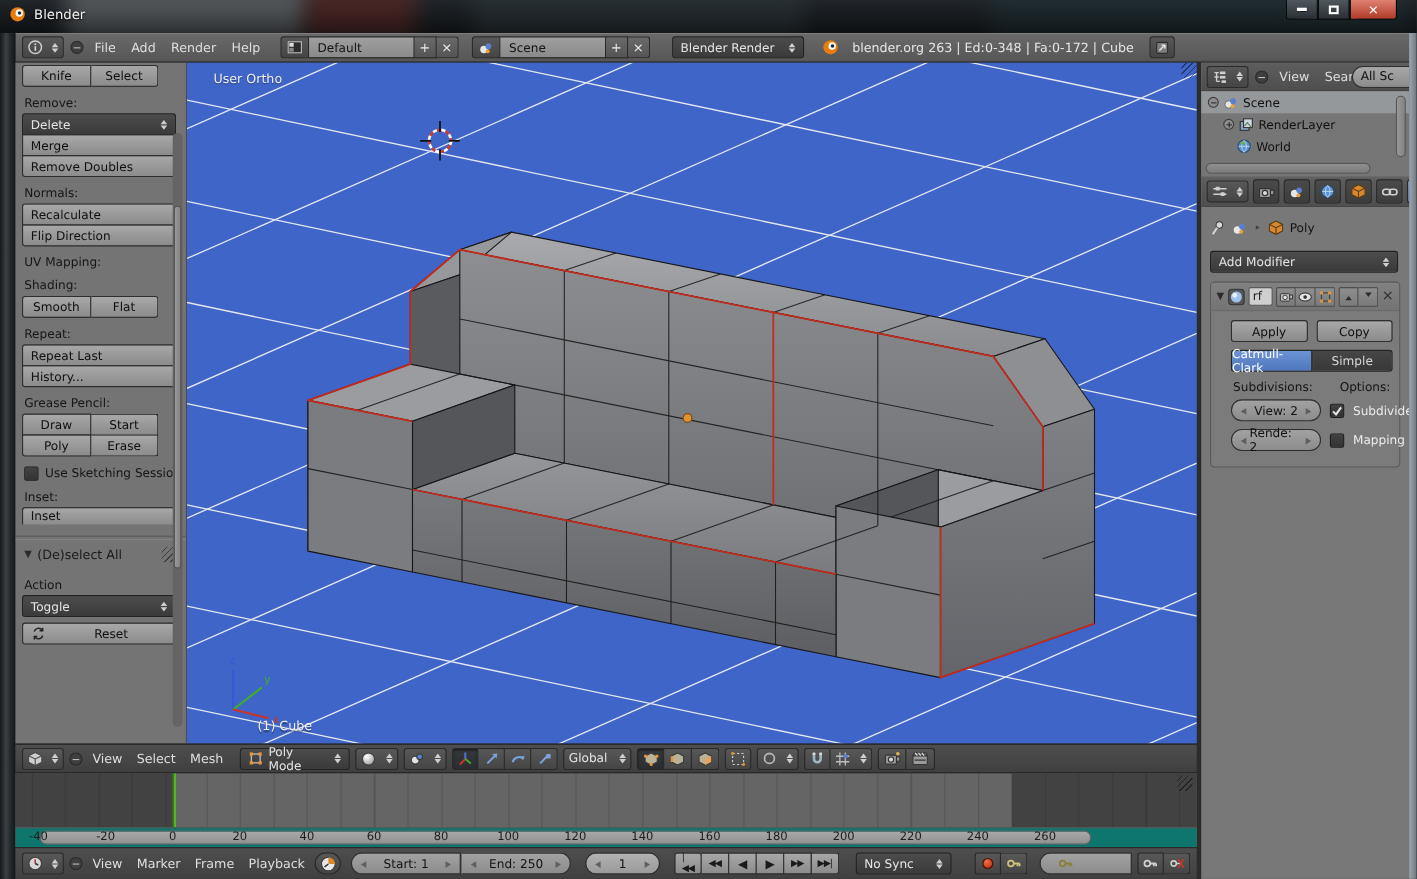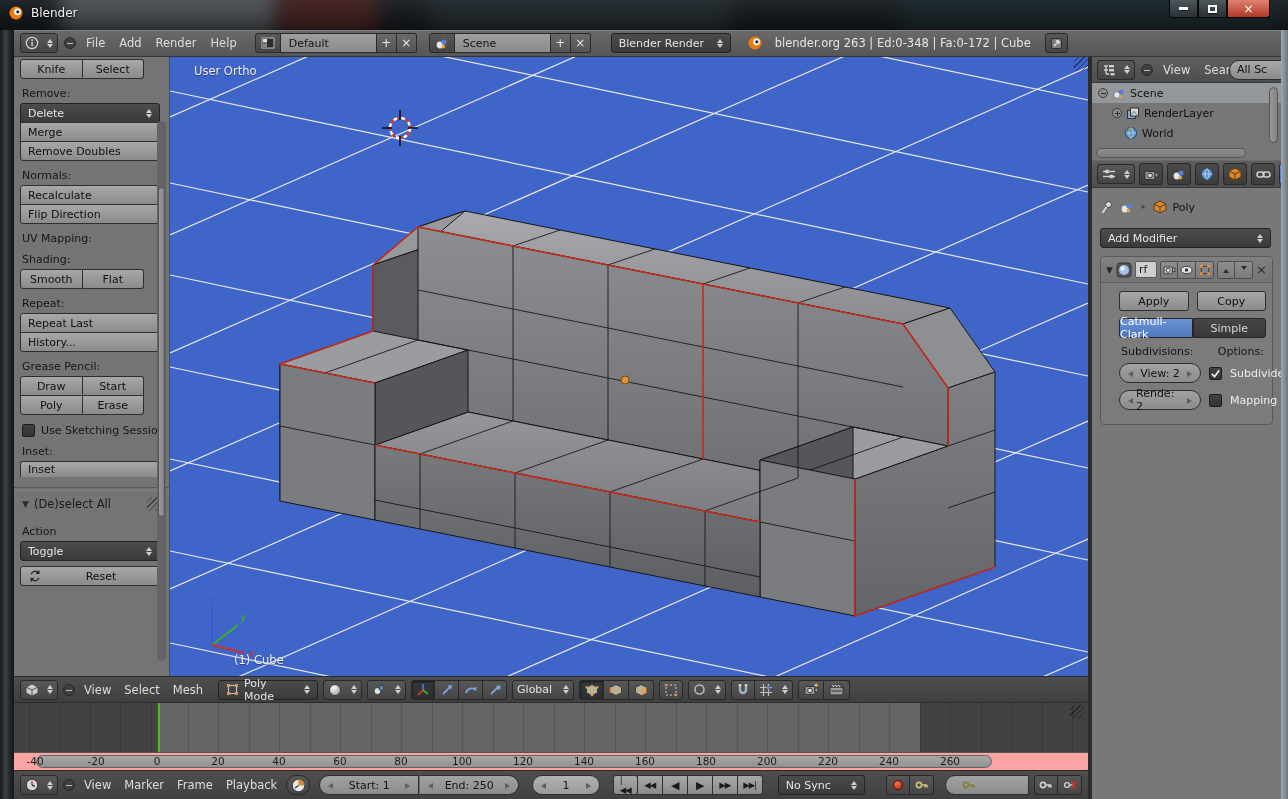--- a/index.html
+++ b/index.html
@@ -105,21 +105,21 @@
   .hbtn.pressed { background:linear-gradient(#35383c,#2b2e31); box-shadow:inset 0 1px 2px #0009; }
   .hdrop { color:#e4e4e4; }
 
   
   .timeline { position:absolute; left:14px; top:703px; width:1074px; height:67px; background:#656565; overflow:hidden; }
   .tl-main { position:absolute; left:0; top:0; width:1074px; height:49px;
     background-image:repeating-linear-gradient(90deg, rgba(0,0,0,.16) 0 1px, transparent 1px 30.5px);
     background-position:143px 0; }
   .tl-dark { position:absolute; top:0; height:49px; background:rgba(20,20,22,.42); }
   .playhead { position:absolute; top:0; width:3px; height:49px; background:#54b52c; border-left:1px solid #2c6b12; }
-  .ruler { position:absolute; left:0; top:49px; width:1074px; height:34px; background:#fca5a5; border-top:1px solid #565656; }
+  .ruler { position:absolute; left:0; top:49px; width:1074px; height:34px; background:#0f766e; border-top:1px solid #565656; }
   .rhandle { position:absolute; left:22px; top:2px; width:956px; height:13px; border-radius:7px;
     background:linear-gradient(#a8a8a8,#919191); border:1px solid #636363; }
   .tick { position:absolute; top:2px; transform:translateX(-50%); color:#1c1c1c; font-size:10.5px; }
 
   
   .tlheader { position:absolute; left:14px; top:770px; width:1074px; height:29px;
     background:linear-gradient(#4e4e4e,#404040); border-top:1px solid #2a2a2a;
     display:flex; align-items:center; gap:5px; padding:0 6px; }
   .pill { border-radius:10px; }
   .fieldpair { display:flex; }

